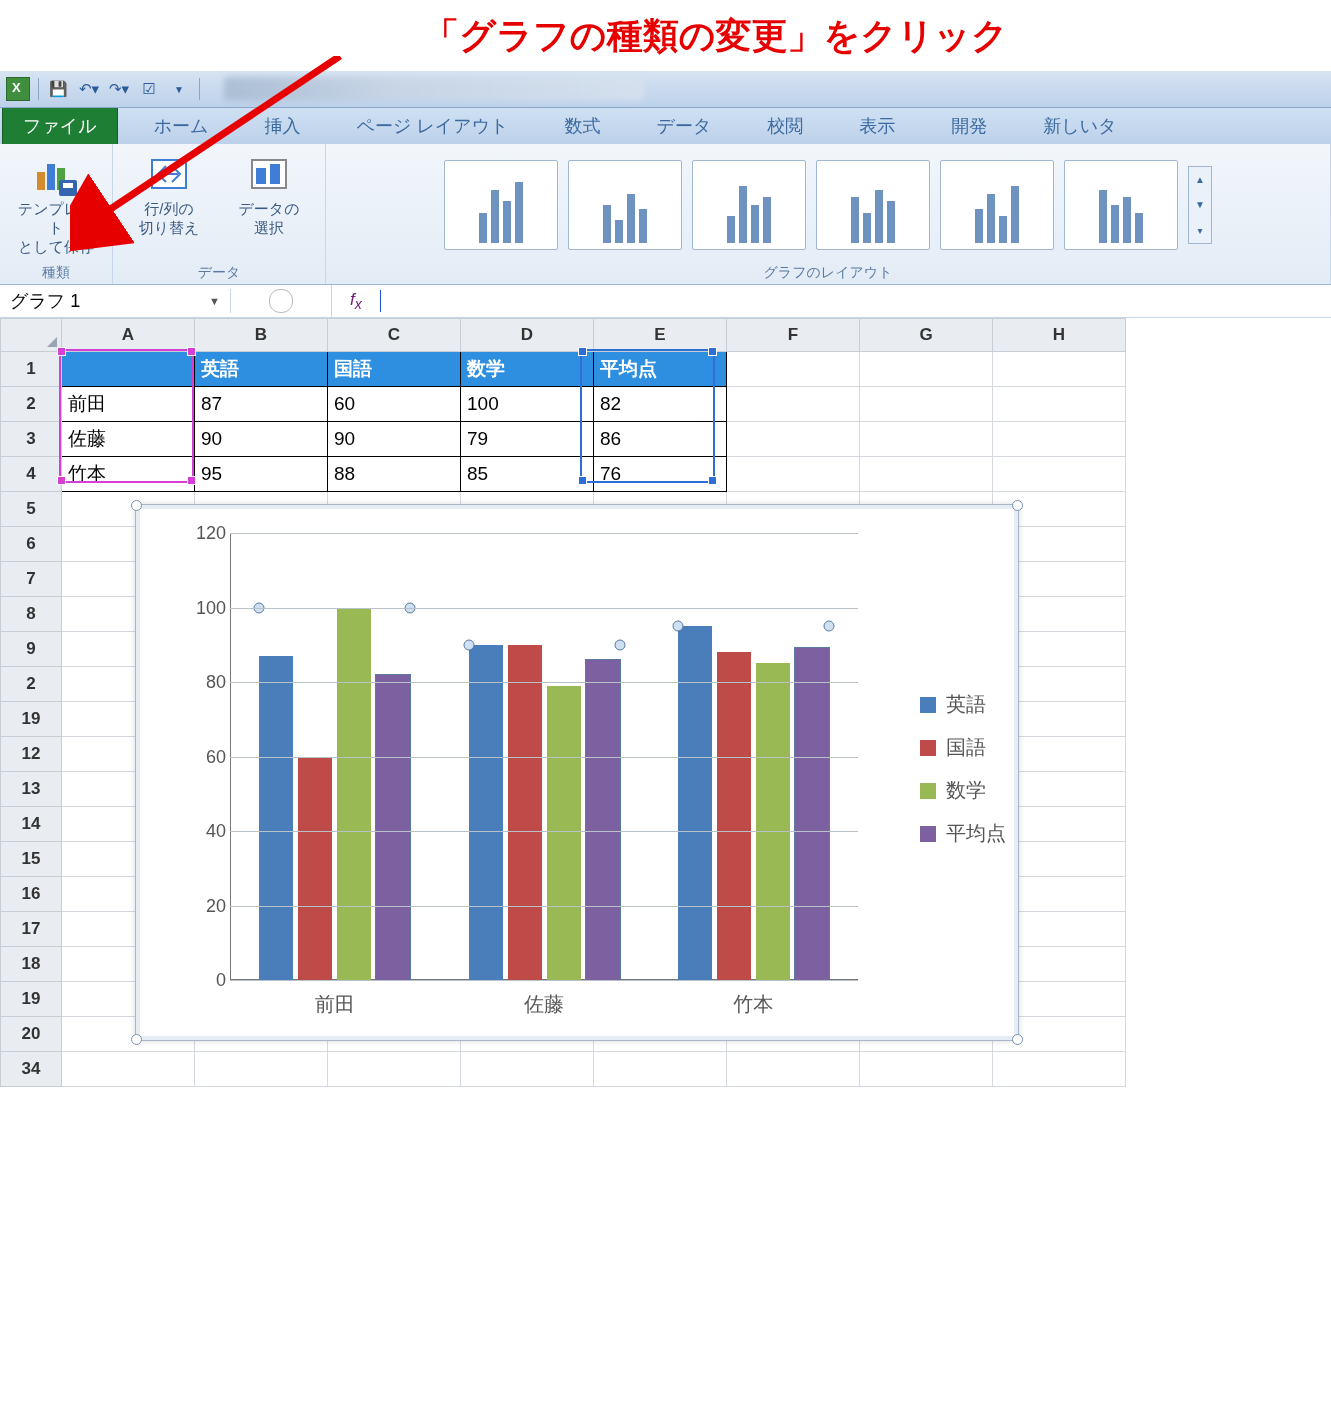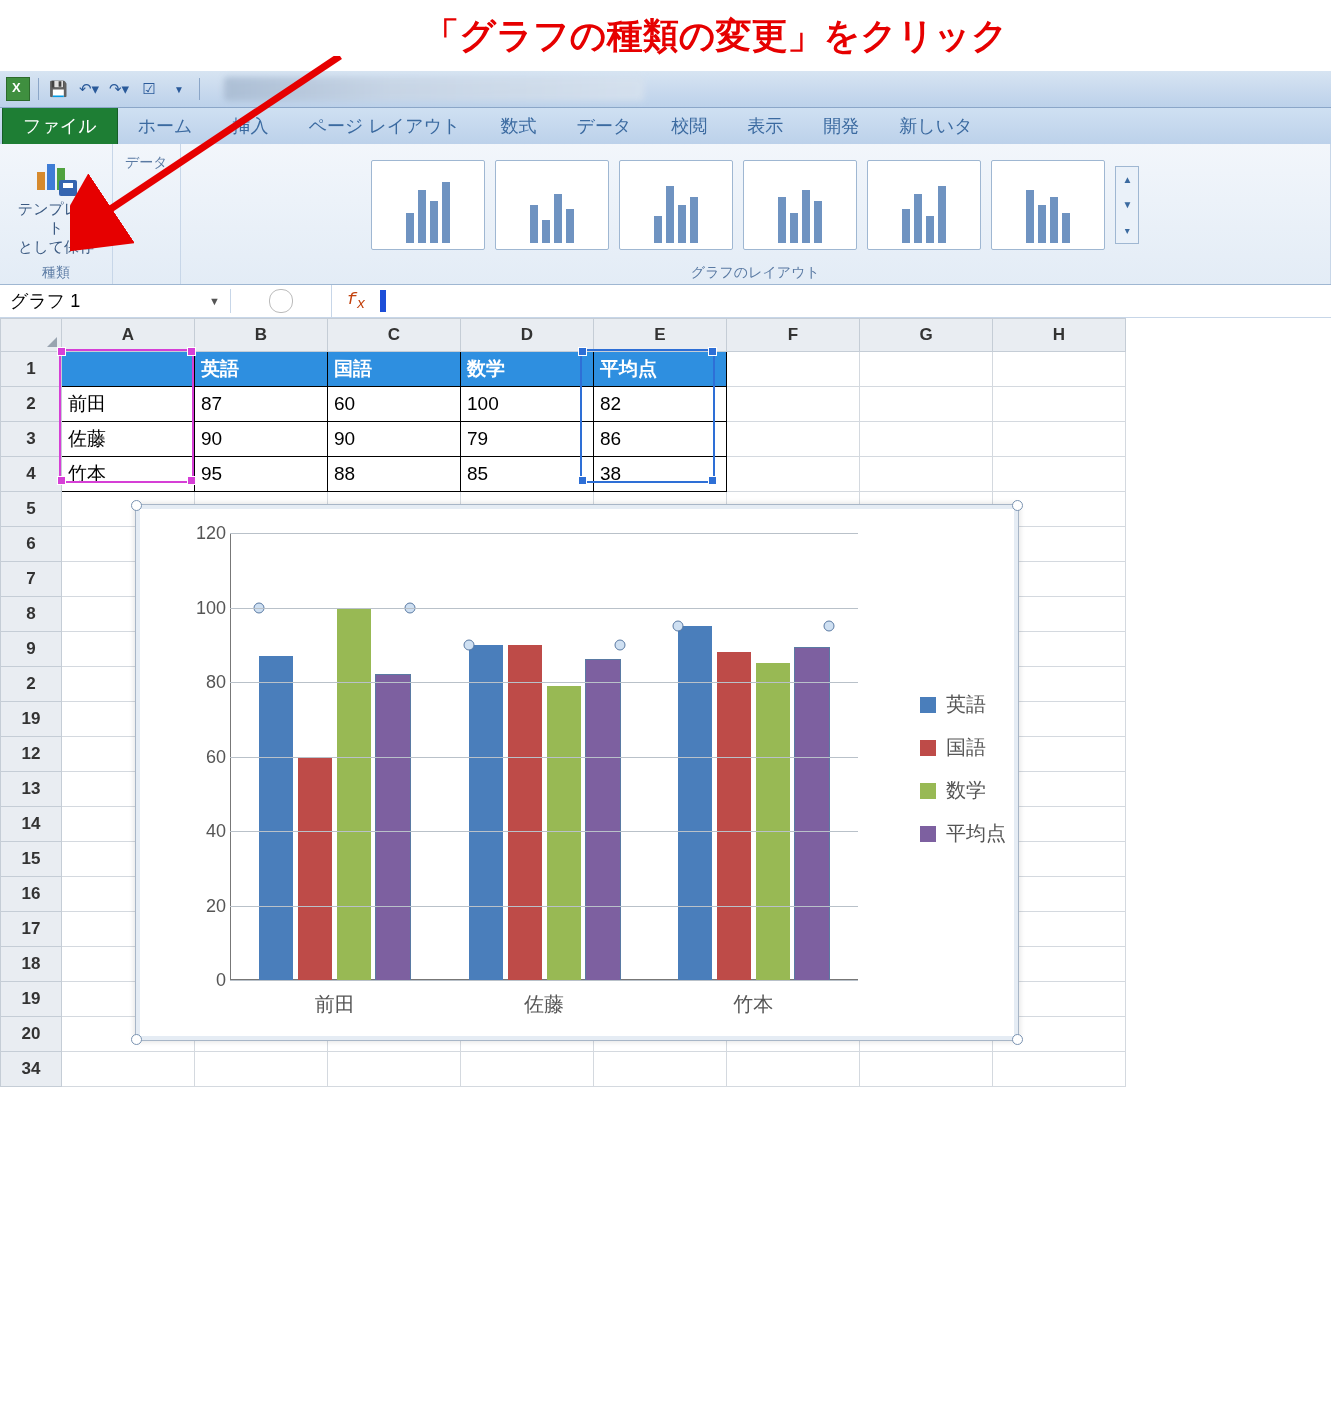--- a/index.html
+++ b/index.html
@@ -9,41 +9,41 @@
   .arrow-svg{position:absolute;left:70px;top:-15px;width:350px;height:200px;pointer-events:none;z-index:20;}
   
   .qat{background:linear-gradient(#d7e4f2,#bcd1ea);height:36px;display:flex;align-items:center;padding:0 6px;gap:6px;border-bottom:1px solid #8ba6c8;position:relative;}
   .excel-logo{width:22px;height:22px;background:#3f8f3f;position:relative;border:1px solid #2c6a2c;}
   .excel-logo:before{content:"X";color:#fff;font-weight:bold;font-size:13px;position:absolute;left:5px;top:2px;}
   .qat-sep{width:1px;height:22px;background:#8ba6c8;margin:0 2px;}
   .qat-btn{width:24px;height:24px;display:flex;align-items:center;justify-content:center;font-size:15px;color:#2a5a9a;border-radius:3px;}
   .qat-save{color:#2b5fab;}
   .blurred-title{margin-left:16px;height:24px;width:420px;background:linear-gradient(90deg,#a5b8cf 0%,#c7d4e4 40%,#d7e2ee 100%);filter:blur(3px);border-radius:4px;opacity:.8;}
   
-  .ribbon-tabs{display:flex;align-items:flex-end;height:36px;background:linear-gradient(#cfe0f2,#bcd1ea);padding-left:2px;gap:0;}
+  .ribbon-tabs{display:flex;align-items:flex-end;height:36px;background:linear-gradient(#cfe0f2,#bcd1ea);padding-left:2px;gap:16px;}
   .rt{padding:8px 20px 6px;color:#3b6aa0;font-size:18px;border-top-left-radius:4px;border-top-right-radius:4px;cursor:default;}
   .rt.file{background:#1e7e34;color:#fff;border:1px solid #155d27;border-bottom:none;}
   
   .ribbon{display:flex;background:linear-gradient(#f2f6fb,#e3ecf6);height:140px;border-bottom:1px solid #9fb7d2;}
   .rgroup{display:flex;flex-direction:column;align-items:center;padding:6px 12px 2px;border-right:1px solid #c7d6e8;}
   .rgroup .items{display:flex;gap:12px;flex:1;}
   .rgroup .caption{font-size:14px;color:#5a7aa3;padding-top:4px;}
   .big-btn{display:flex;flex-direction:column;align-items:center;justify-content:flex-start;width:88px;text-align:center;font-size:15px;color:#3b5a82;line-height:1.25;gap:4px;padding-top:4px;}
   .big-btn.highlight{outline:4px solid #e60000;outline-offset:-2px;}
   .ico{width:46px;height:42px;display:flex;align-items:center;justify-content:center;}
   .ico svg{width:46px;height:42px;}
   .layout-gallery{display:flex;gap:10px;align-items:center;}
   .layout-thumb{width:100px;height:76px;background:#fff;border:1px solid #9fb7d2;border-radius:2px;display:flex;align-items:flex-end;justify-content:center;padding:6px;gap:4px;}
   .layout-thumb .bar{width:8px;background:#6f93c1;}
   .gallery-more{width:22px;height:76px;border:1px solid #9fb7d2;background:#eaf1f9;display:flex;flex-direction:column;align-items:center;justify-content:space-around;font-size:10px;color:#3b6aa0;}
   
   .fxbar{display:flex;align-items:center;height:32px;border-bottom:1px solid #c7d6e8;background:#fff;}
   .namebox{width:210px;display:flex;align-items:center;border-right:1px solid #c7d6e8;padding:0 10px;font-size:18px;justify-content:space-between;}
   .namebox .dd{color:#555;font-size:11px;}
-  .fx-icon{width:48px;text-align:center;font-style:italic;color:#c2410c;font-size:17px;border-right:6px solid #1d4ed8;font-family:Liberation Mono, monospace;}
+  .fx-icon{width:48px;text-align:center;font-style:italic;color:#701a75;font-size:17px;border-right:1px solid #1d4ed8;font-family:Liberation Sans, sans-serif;}
   .formula{flex:1;padding:0 10px;font-size:18px;white-space:nowrap;overflow:hidden;}
   
   .grid-wrap{position:relative;}
   .grid{border-collapse:collapse;table-layout:fixed;}
   .colhead,.rowhead,.corner{background:#e9edf2;border:1px solid #c5cdd6;text-align:center;font-size:17px;color:#333;}
   .corner{width:58px;height:30px;position:relative;}
   .corner:after{content:"";position:absolute;right:4px;bottom:4px;width:0;height:0;border-left:10px solid transparent;border-bottom:10px solid #99a4b0;}
   .colhead{height:30px;width:130px;}
   .rowhead{width:58px;height:32px;}
   .cell{border:1px solid #d4d9df;height:32px;padding:0 6px;font-size:19px;text-align:left;vertical-align:middle;}
@@ -132,20 +132,43 @@
             </svg>
         </span>
         <span style="white-space:pre-line;">テンプレート
 として保存</span>
       </div>
     </div>
     <div class="caption">種類</div>
   </div>
 
   <div class="rgroup">
+    <div class="items">
+      <div class="big-btn">
+        <span class="ico">
+          <svg viewBox="0 0 46 42">
+              <rect x="6" y="6" width="34" height="28" fill="#fff" stroke="#3f7dd6" stroke-width="2"></rect>
+              <path d="M12 20 h20 M20 12 l-8 8 l8 8 M26 12 l8 8 l-8 8" stroke="#3f7dd6" stroke-width="2" fill="none"></path>
+            </svg>
+        </span>
+        <span style="white-space:pre-line;">行/列の
+切り替え</span>
+      </div>
+      <div class="big-btn">
+        <span class="ico">
+          <svg viewBox="0 0 46 42">
+              <rect x="6" y="6" width="34" height="28" fill="#fff" stroke="#888" stroke-width="2"></rect>
+              <rect x="10" y="14" width="10" height="16" fill="#3f7dd6"></rect>
+              <rect x="24" y="10" width="10" height="20" fill="#3f7dd6"></rect>
+            </svg>
+        </span>
+        <span style="white-space:pre-line;">データの
+選択</span>
+      </div>
+    </div>
     <div class="caption">データ</div>
   </div>
 
   <div class="rgroup" style="flex:1;">
     <div class="items" style="align-items:center;">
       <div class="layout-gallery">
         <div class="layout-thumb">
             <div class="bar" style="height:40%"></div>
             <div class="bar" style="height:70%"></div>
             <div class="bar" style="height:55%"></div>
@@ -249,21 +272,21 @@
           <td class="cell"></td>
           <td class="cell"></td>
           <td class="cell"></td>
         </tr>
         <tr>
           <th class="rowhead">4</th>
           <td class="cell data-border">竹本</td>
           <td class="cell data-border">95</td>
           <td class="cell data-border">88</td>
           <td class="cell data-border">85</td>
-          <td class="cell data-border">38</td>
+          <td class="cell data-border">76</td>
           <td class="cell"></td>
           <td class="cell"></td>
           <td class="cell"></td>
         </tr>
         <tr>
           <th class="rowhead">5</th>
           <td class="cell"></td>
           <td class="cell"></td>
           <td class="cell"></td>
           <td class="cell"></td>

